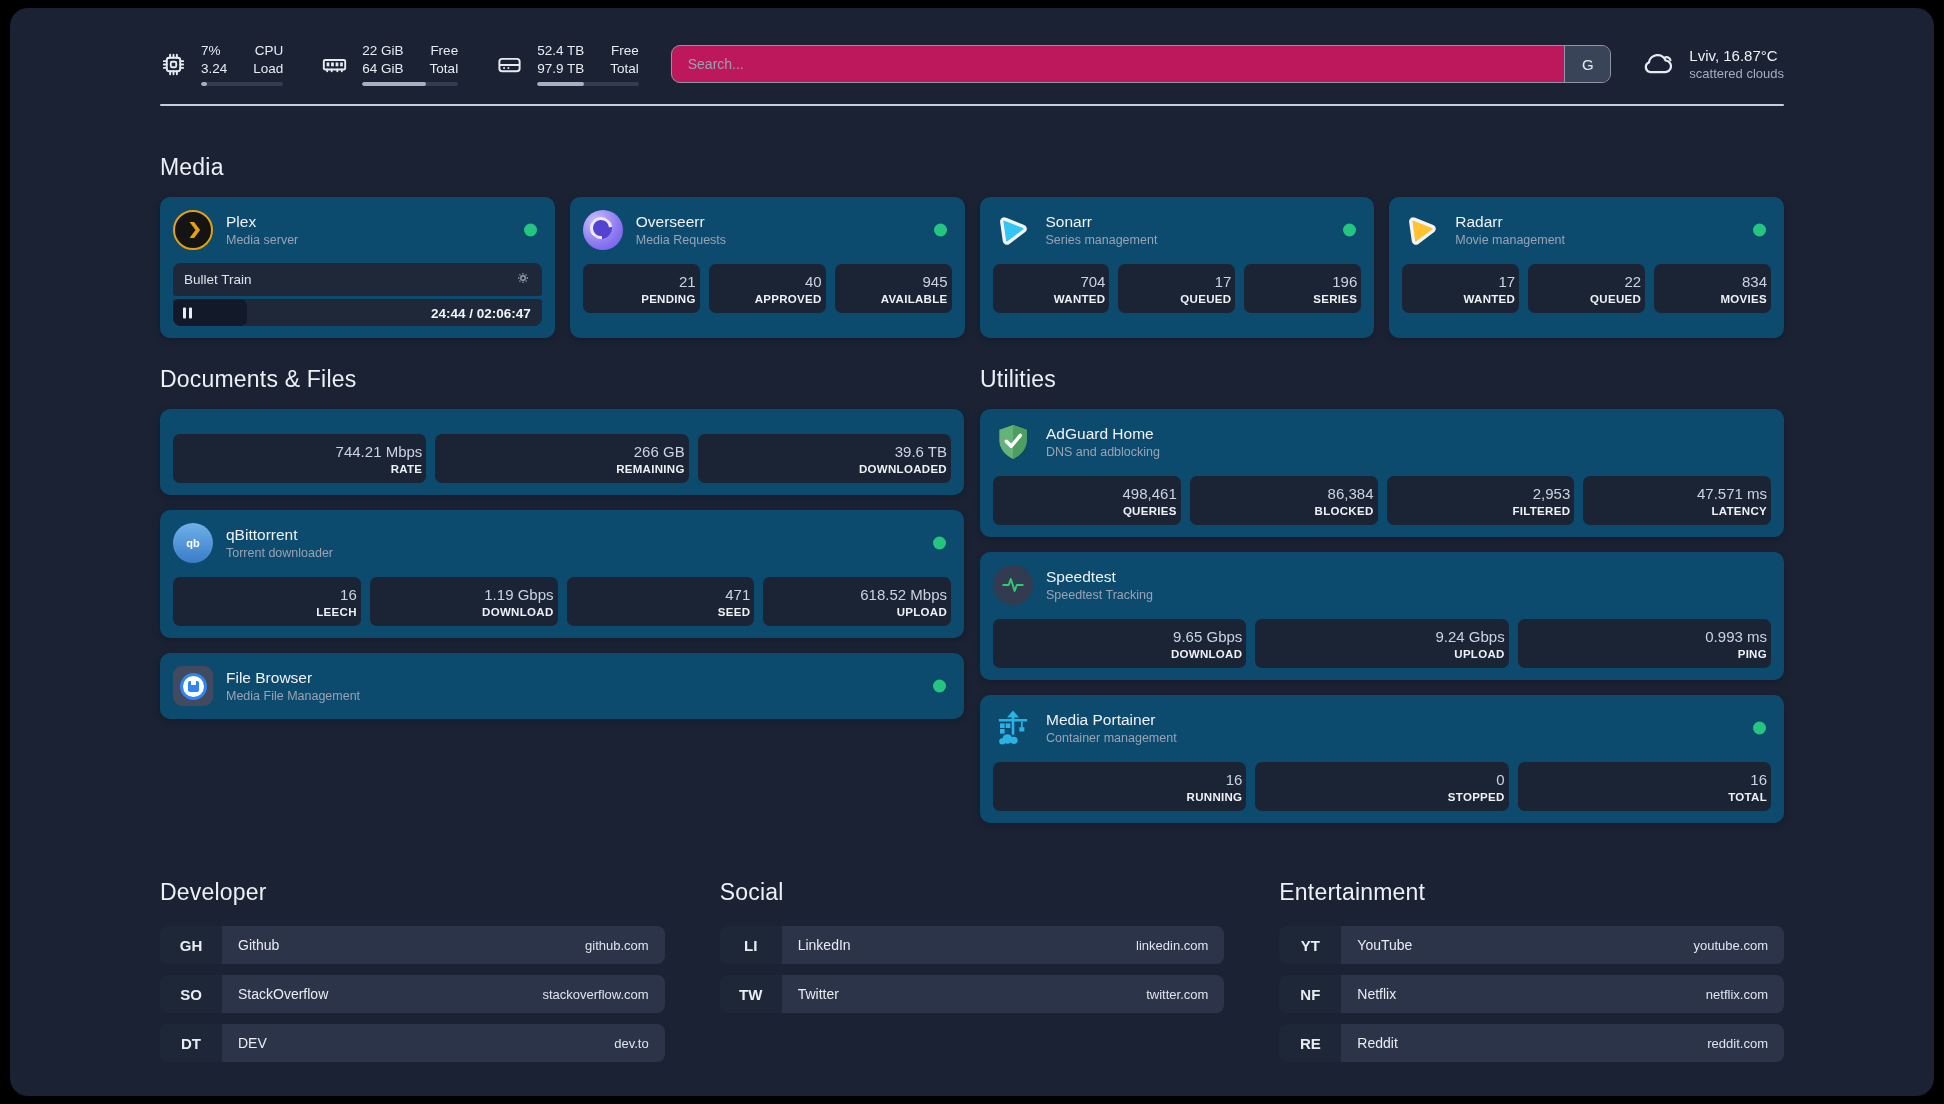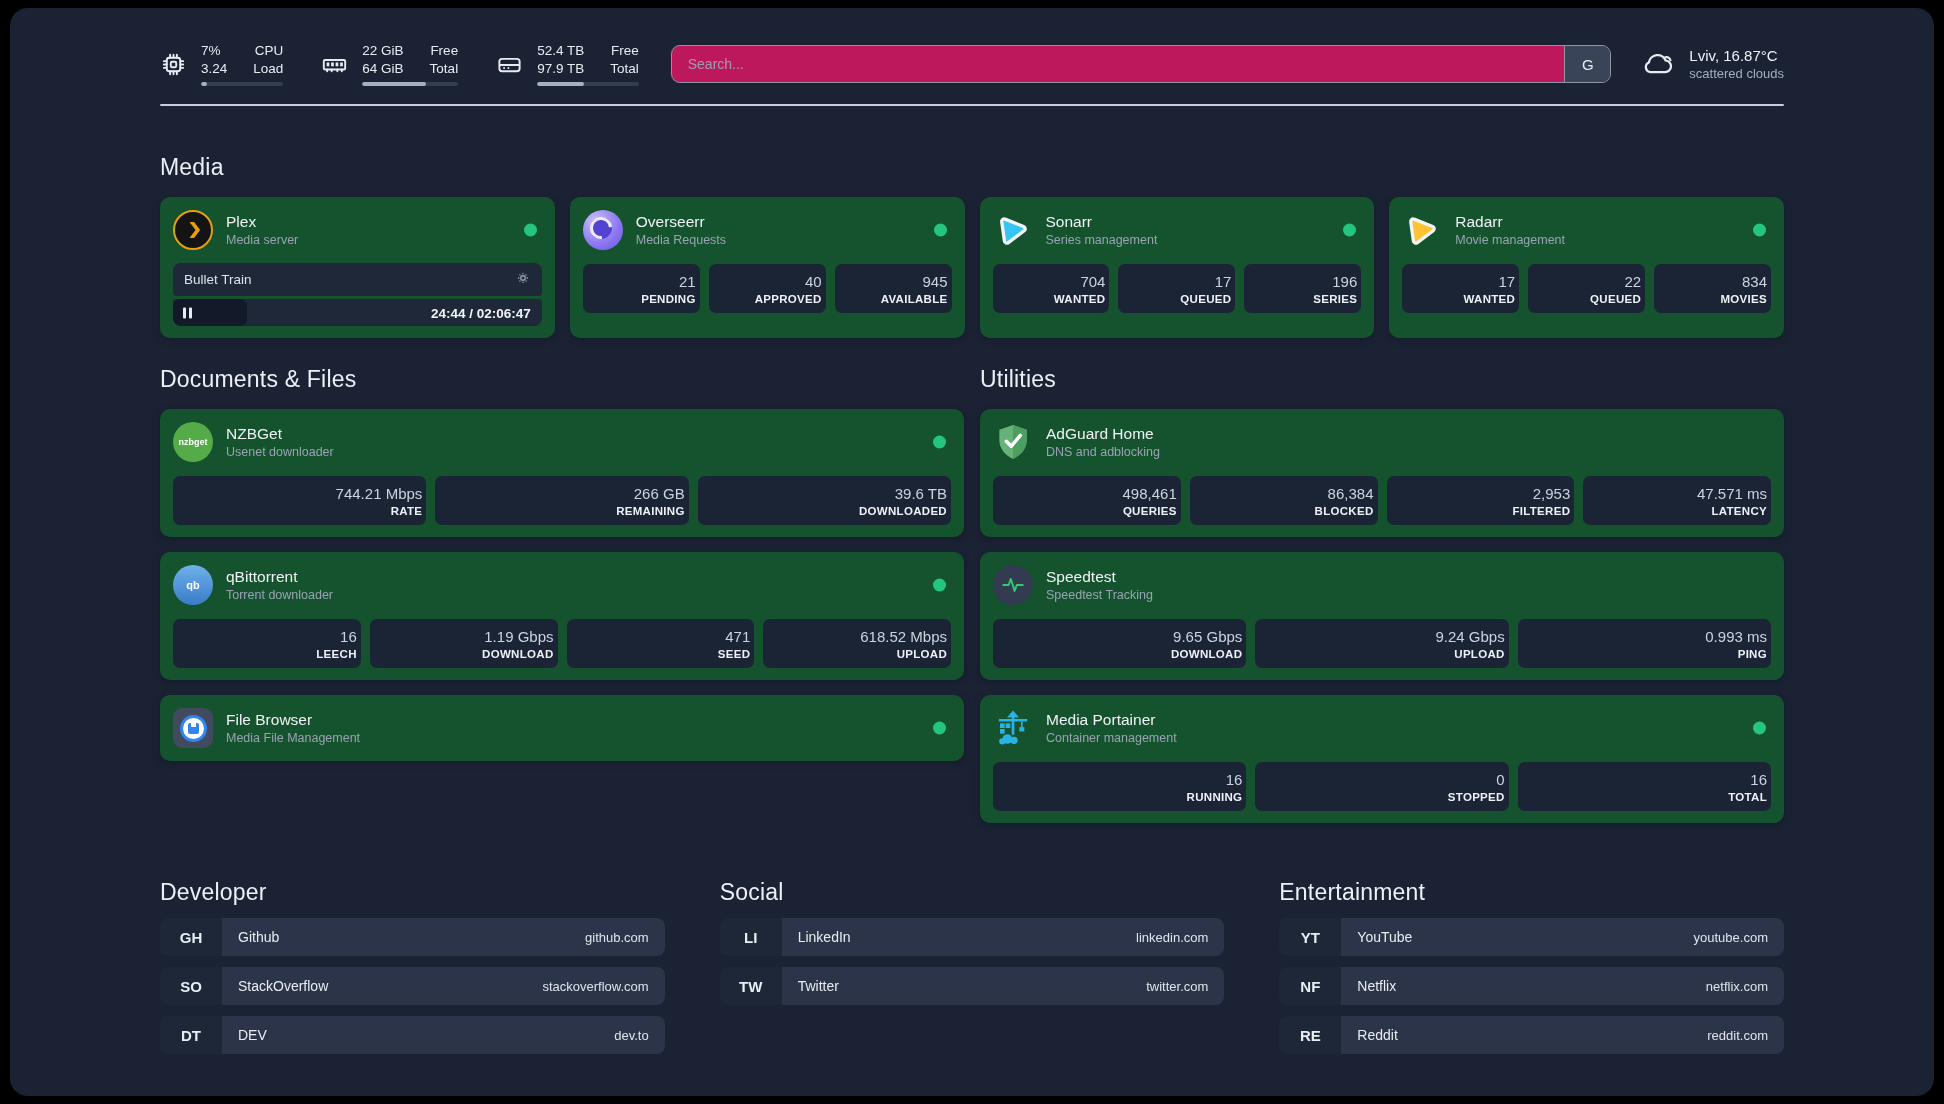--- a/index.html
+++ b/index.html
@@ -30,21 +30,21 @@
   }
   .weather { display:flex; align-items:flex-end; gap:12px; color:#e8ecf2; }
   .weather svg { width:38px; height:30px; }
   .weather .w1 { font-size:15px; color:#eef1f6; }
   .weather .w2 { font-size:13px; color:#a5aec0; margin-top:2px; }
   .divider { margin-top:14px; height:2px; background:#c9cfda; border-radius:1px; }
   
   .sec-title { font-size:23px; font-weight:500; color:#edf0f5; letter-spacing:.2px; }
   .media-section { margin-top:48px; }
   .media-grid { margin-top:16px; display:grid; grid-template-columns:repeat(4,1fr); gap:15px; }
-  .card { background:#14532d; border-radius:10px; padding:12px 13px; box-shadow:0 2px 8px rgba(0,0,0,.2); cursor:pointer; }
+  .card { background:#0c4a6e; border-radius:10px; padding:12px 13px; box-shadow:0 2px 8px rgba(0,0,0,.2); cursor:pointer; }
   .card-header { display:flex; align-items:center; gap:13px; position:relative; min-height:42px; }
   .app-icon { width:40px; height:40px; flex:0 0 auto; position:relative; }
   .titles .name { font-size:15.5px; font-weight:500; color:#f0f2f6; }
   .titles .sub { font-size:12.5px; color:#9aa3b4; margin-top:2px; }
   .status-dot { position:absolute; right:5px; top:50%; transform:translateY(-50%); width:13px; height:13px; border-radius:50%; background:#23c57f; }
   .stats-row { display:flex; gap:9px; margin-top:13px; }
   .stat-box { flex:1; background:#1b2435; border-radius:7px; padding:9px 4px 8px; text-align:right; }
   .stat-box .v { font-size:15px; color:#ccd3df; }
   .stat-box .l { font-size:11.5px; font-weight:700; color:#eef1f6; margin-top:3px; letter-spacing:.3px; }
   
@@ -55,21 +55,21 @@
   .mw-fill { position:absolute; left:0; top:0; bottom:0; background:#121a29; border-radius:7px; }
   .mw-pause { position:absolute; left:10px; top:50%; transform:translateY(-50%); display:flex; gap:3px; cursor:pointer; }
   .mw-pause i { display:block; width:3px; height:11px; background:#e9edf3; border-radius:1px; }
   .mw-time { position:absolute; right:11px; top:50%; transform:translateY(-50%); font-size:13.5px; font-weight:700; color:#f2f4f8; }
   
   .columns { margin-top:28px; display:grid; grid-template-columns:1fr 1fr; gap:16px; align-items:start; }
   .col .sec-title { margin-bottom:16px; }
   .col-cards { display:flex; flex-direction:column; gap:15px; }
   
   .bookmarks { margin-top:56px; display:grid; grid-template-columns:repeat(3,1fr); gap:55px; }
-  .bm-col .sec-title { margin-bottom:12px; }
+  .bm-col .sec-title { margin-bottom:20px; }
   .bm-row { display:flex; height:38px; margin-bottom:11px; border-radius:8px; overflow:hidden; cursor:pointer; }
   .bm-abbr { width:62px; background:#1d2738; display:flex; align-items:center; justify-content:center; font-weight:700; font-size:15px; color:#e9edf3; }
   .bm-body { flex:1; background:#2b3448; display:flex; justify-content:space-between; align-items:center; padding:0 16px; }
   .bm-name { font-size:14px; color:#e9ecf2; }
   .bm-url { font-size:13px; color:#dfe4ec; }
   
   .icon-plex { background:#141414; border:2px solid #e5a00d; border-radius:50%; display:flex; align-items:center; justify-content:center; }
   .icon-overseerr { border-radius:50%; background:radial-gradient(circle at 32% 28%, #cabffb, #8f7bf3 55%, #6a55e4); overflow:hidden; }
   .icon-overseerr .pupil { position:absolute; left:7px; top:7px; width:22px; height:22px; border-radius:50%; background:#5343d0; border:3px solid #ece9fd; border-right-color:transparent; transform:rotate(40deg); }
   .icon-circle { border-radius:50%; display:flex; align-items:center; justify-content:center; }
@@ -303,30 +303,20 @@
     </div>
   </div>
 
   <div class="columns">
 
     <div class="col">
       <div class="sec-title">Documents &amp; Files</div>
       <div class="col-cards">
 
         <div class="card">
-          <div class="card-header">
-            <div class="app-icon icon-circle icon-nzbget">
-              <span>nzbget</span>
-            </div>
-            <div class="titles">
-              <div class="name">NZBGet</div>
-              <div class="sub">Usenet downloader</div>
-            </div>
-            <span class="status-dot"></span>
-          </div>
           <div class="stats-row">
             <div class="stat-box">
               <div class="v">744.21 Mbps</div>
               <div class="l">RATE</div>
             </div>
             <div class="stat-box">
               <div class="v">266 GB</div>
               <div class="l">REMAINING</div>
             </div>
             <div class="stat-box">

